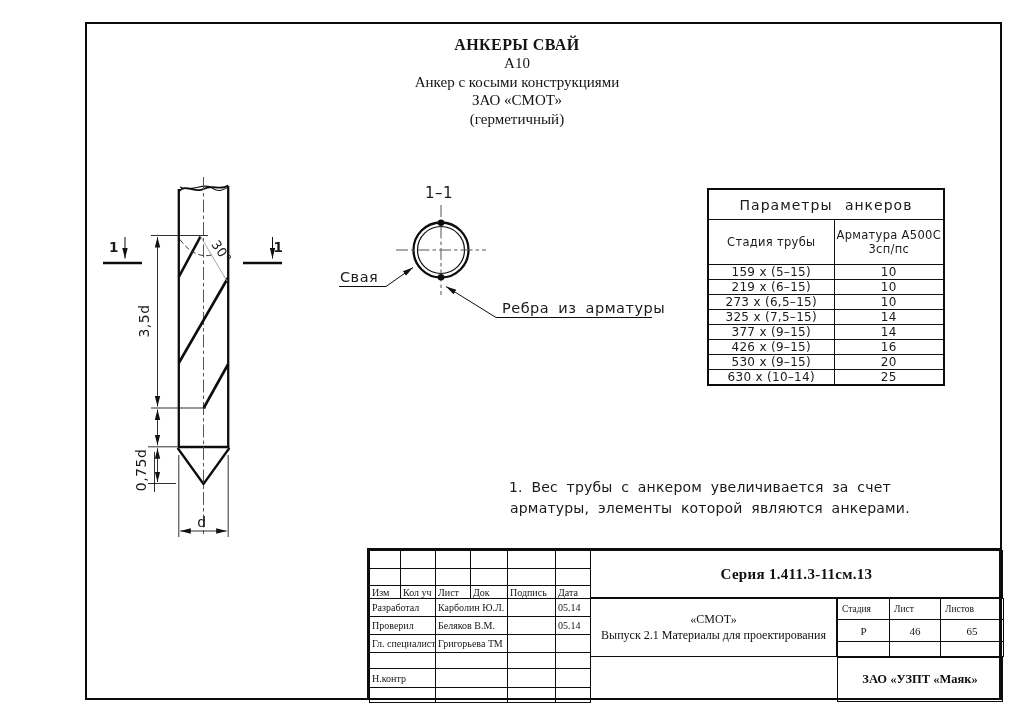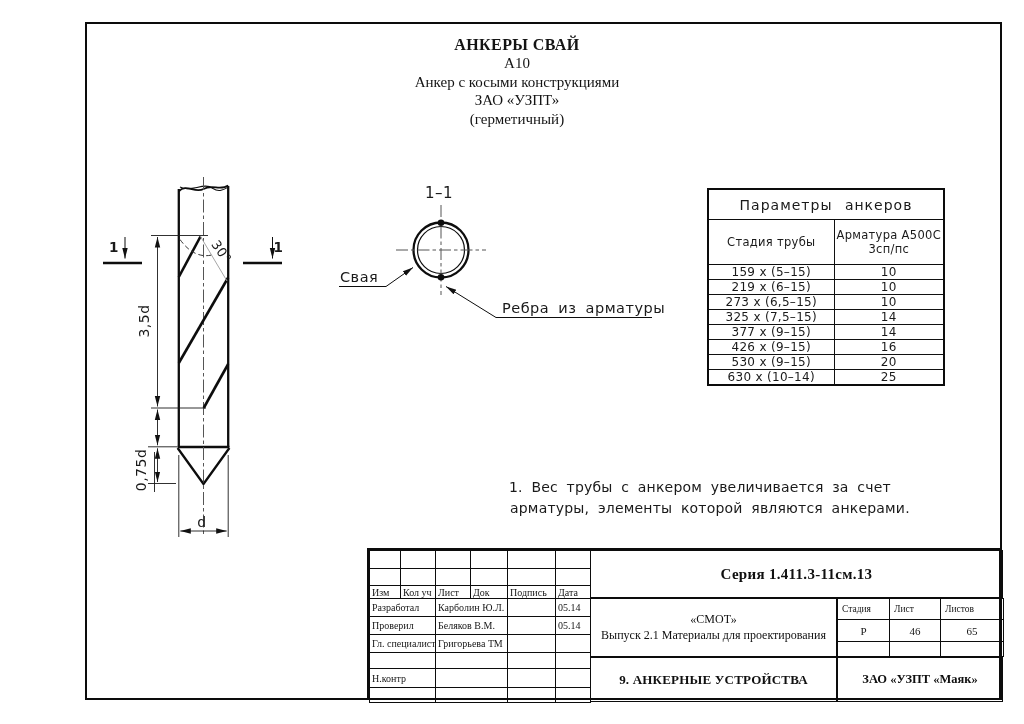--- a/index.html
+++ b/index.html
@@ -54,21 +54,21 @@
 </head>
 <body>
 
 <div class="page">
   <div class="frame"></div>
 
   <div class="titles">
     <div class="t0">АНКЕРЫ СВАЙ</div>
     <div>А10</div>
     <div>Анкер с косыми конструкциями</div>
-    <div>ЗАО «УЗПТ»</div>
+    <div>ЗАО «СМОТ»</div>
     <div>(герметичный)</div>
   </div>
 
   <svg class="draw" width="590" height="380" viewBox="90 165 590 380">
     <defs>
       <marker id="ar" markerUnits="userSpaceOnUse" markerWidth="12" markerHeight="8" refX="10.5" refY="4" orient="auto-start-reverse">
         <path d="M10.5,4 L0,1.3 L0,6.7 Z" fill="#111"></path>
       </marker>
     </defs>
 
@@ -292,16 +292,15 @@
         <td>65</td>
       </tr>
       <tr class="emp">
             <td></td>
             <td></td>
             <td></td>
           </tr>
     </tbody>
       </table>
 
-    <div class="box tb-section">9. АНКЕРНЫЕ УСТРОЙСТВА</div>
     <div class="box tb-company">ЗАО «УЗПТ «Маяк»</div>
   </div>
 </div>
 
 </body></html>

